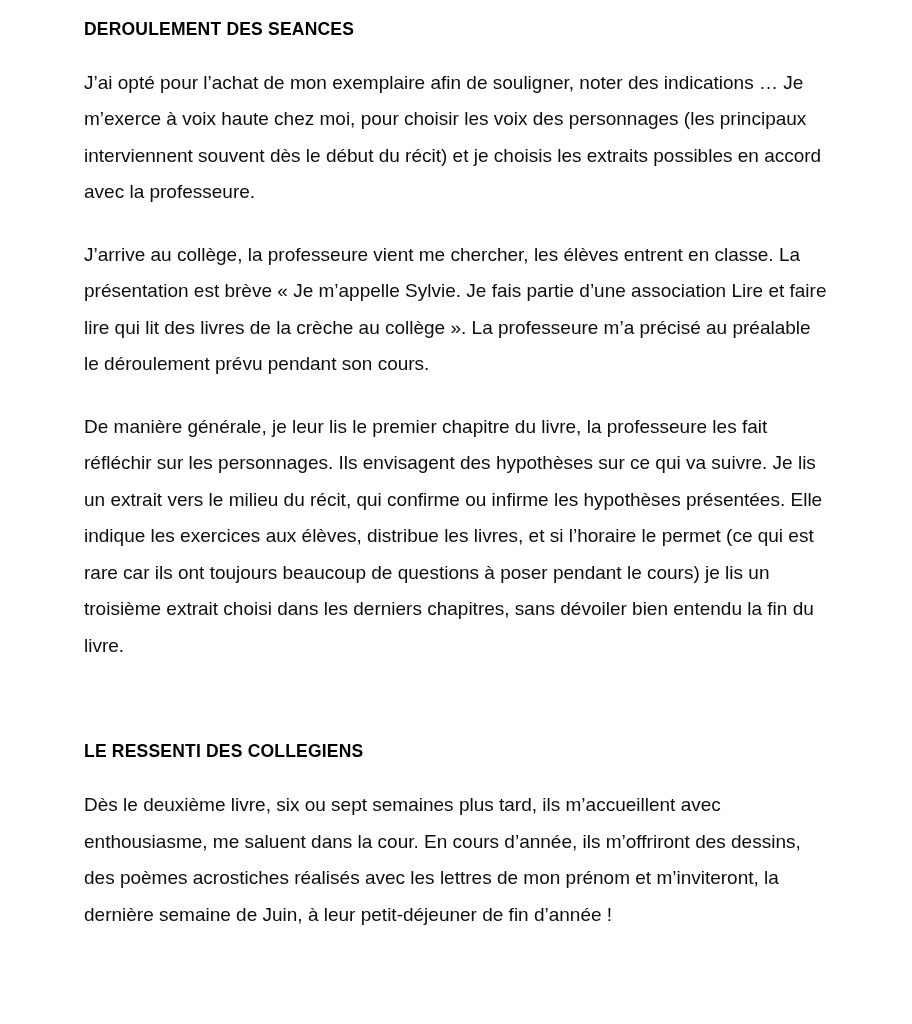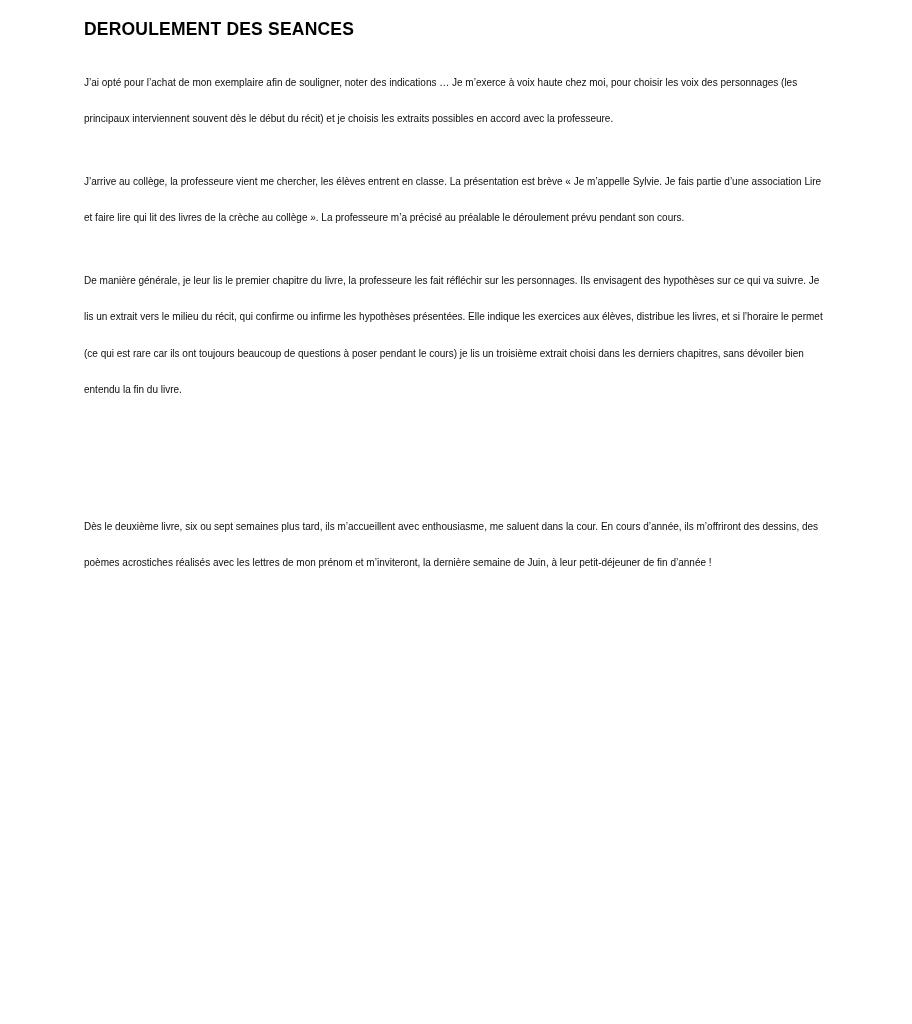--- a/index.html
+++ b/index.html
@@ -27,21 +27,21 @@
   }
   h2.section-heading {
     font-size: 17.5px;
     font-weight: bold;
     letter-spacing: 0.2px;
     margin: 0;
     padding: 0;
     line-height: 1.3;
   }
   p.para {
-    font-size: 10px;
+    font-size: 19px;
     line-height: 36.5px;
     margin: 0;
     padding: 0;
     text-align: left;
     color: #0d0d0d;
   }
   .gap-md { height: 26px; }
   .gap-xl { height: 76px; }
   .heading-gap { height: 24px; }
   .tight { line-height: 36.5px; }
@@ -62,19 +62,20 @@
 
     <p class="para">J’arrive au collège, la professeure vient me chercher, les élèves entrent en classe. La présentation est brève « Je m’appelle Sylvie. Je fais partie d’une association Lire et faire lire qui lit des livres de la crèche au collège ». La professeure m’a précisé au préalable le déroulement prévu pendant son cours.</p>
 
 
     <div class="gap-md"></div>
 
     <p class="para">De manière générale, je leur lis le premier chapitre du livre, la professeure les fait réfléchir sur les personnages. Ils envisagent des hypothèses sur ce qui va suivre. Je lis un extrait vers le milieu du récit, qui confirme ou infirme les hypothèses présentées. Elle indique les exercices aux élèves, distribue les livres, et si l’horaire le permet (ce qui est rare car ils ont toujours beaucoup de questions à poser pendant le cours) je lis un troisième extrait choisi dans les derniers chapitres, sans dévoiler bien entendu la fin du livre.</p>
 
     <div class="gap-xl"></div>
 
+    <h2 class="section-heading">LE RESSENTI DES COLLEGIENS</h2>
 
     <div class="heading-gap"></div>
 
     <p class="para">Dès le deuxième livre, six ou sept semaines plus tard, ils m’accueillent avec enthousiasme, me saluent dans la cour. En cours d’année, ils m’offriront des dessins, des poèmes acrostiches réalisés avec les lettres de mon prénom et m’inviteront, la dernière semaine de Juin, à leur petit-déjeuner de fin d’année !</p>
 
   </div>
 </div>
 
 </body></html>

